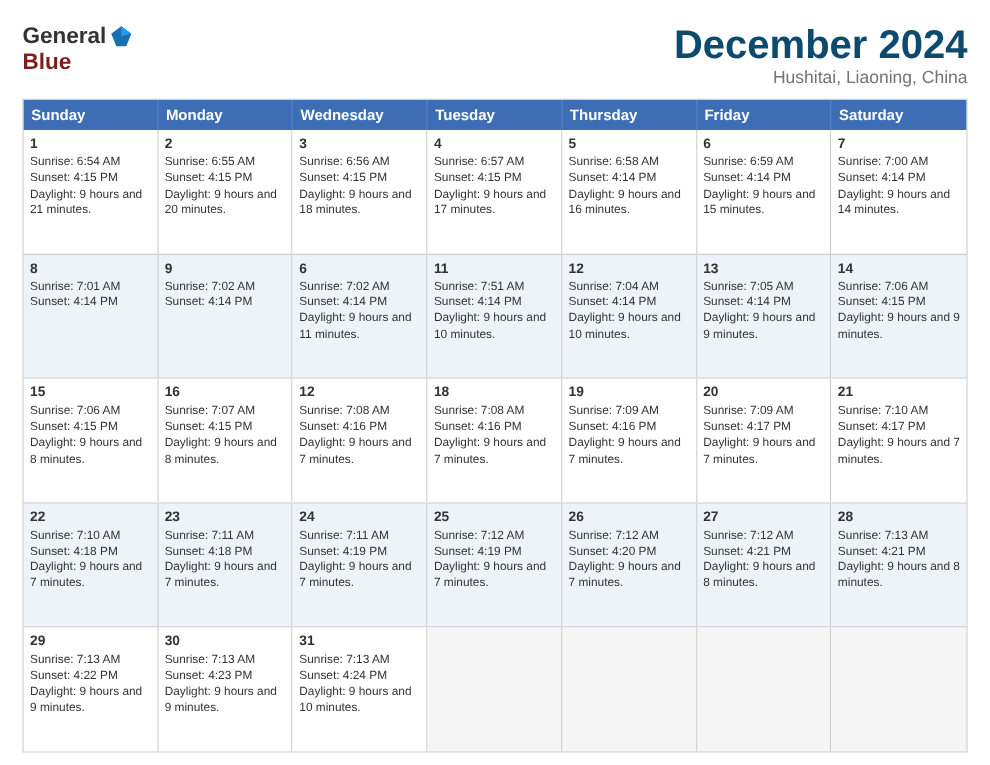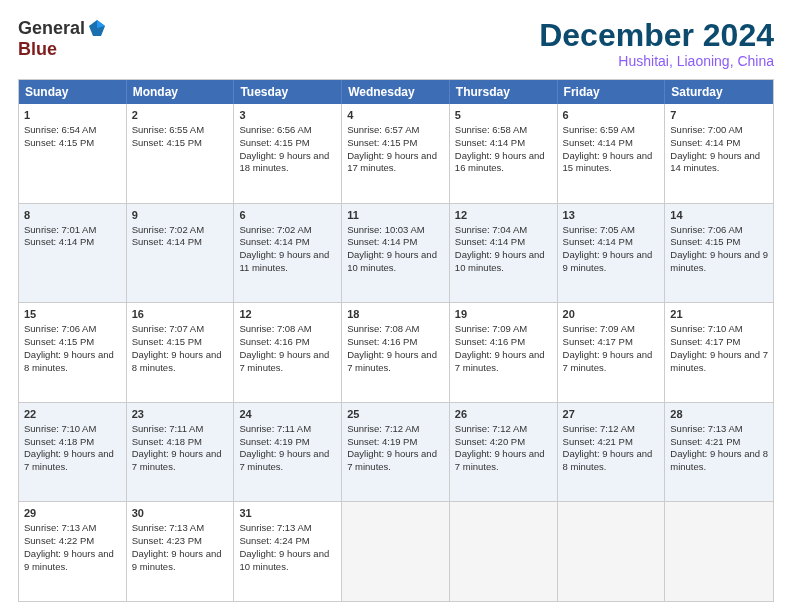--- a/index.html
+++ b/index.html
@@ -23,21 +23,21 @@
       align-items: flex-start;
       margin-bottom: 10px;
     }
     .logo {
       display: flex;
       flex-direction: column;
       align-items: flex-start;
     }
     .logo-text {
       display: flex;
-      align-items: flex-start;
+      align-items: flex-end;
     }
     .logo-general {
       font-size: 18px;
       font-weight: bold;
       color: #333;
     }
     .logo-blue {
       font-size: 18px;
       font-weight: bold;
       color: #7f1d1d;
@@ -51,21 +51,21 @@
       text-align: right;
     }
     .month-title {
       font-size: 32px;
       font-weight: bold;
       color: #0c4a6e;
       line-height: 1.1;
     }
     .subtitle {
       font-size: 14px;
-      color: #8b5cf6;
+      color: #737373;
     }
     .calendar {
       flex: 1;
       display: flex;
       flex-direction: column;
       border: 1px solid #ccc;
     }
     .cal-header {
       display: grid;
       grid-template-columns: repeat(7, 1fr);
@@ -132,37 +132,39 @@
     <div class="title-block">
       <div class="month-title">December 2024</div>
       <div class="subtitle">Hushitai, Liaoning, China</div>
     </div>
   </div>
 
   <div class="calendar">
     <div class="cal-header" id="cal-header-row">
     <div class="cal-header-cell">Sunday</div>
         <div class="cal-header-cell">Monday</div>
+        <div class="cal-header-cell">Wednesday</div>
         <div class="cal-header-cell">Tuesday</div>
-        <div class="cal-header-cell">Wednesday</div>
         <div class="cal-header-cell">Thursday</div>
         <div class="cal-header-cell">Friday</div>
         <div class="cal-header-cell">Saturday</div>
       </div>
     <div class="cal-body" id="cal-body">
     <div class="cal-row">
           <div class="cal-cell">
           <span class="day-num">1</span>
           <span>Sunrise: 6:54 AM</span><br>
           <span>Sunset: 4:15 PM</span><br>
+          <span>Daylight: 9 hours and 21 minutes.</span>
         </div>
           <div class="cal-cell">
           <span class="day-num">2</span>
           <span>Sunrise: 6:55 AM</span><br>
           <span>Sunset: 4:15 PM</span><br>
+          <span>Daylight: 9 hours and 20 minutes.</span>
         </div>
           <div class="cal-cell">
           <span class="day-num">3</span>
           <span>Sunrise: 6:56 AM</span><br>
           <span>Sunset: 4:15 PM</span><br>
           <span>Daylight: 9 hours and 18 minutes.</span>
         </div>
           <div class="cal-cell">
           <span class="day-num">4</span>
           <span>Sunrise: 6:57 AM</span><br>
@@ -200,21 +202,21 @@
           <span>Sunset: 4:14 PM</span><br>
         </div>
           <div class="cal-cell">
           <span class="day-num">6</span>
           <span>Sunrise: 7:02 AM</span><br>
           <span>Sunset: 4:14 PM</span><br>
           <span>Daylight: 9 hours and 11 minutes.</span>
         </div>
           <div class="cal-cell">
           <span class="day-num">11</span>
-          <span>Sunrise: 10:03 AM</span><br>
+          <span>Sunrise: 7:51 AM</span><br>
           <span>Sunset: 4:14 PM</span><br>
           <span>Daylight: 9 hours and 10 minutes.</span>
         </div>
           <div class="cal-cell">
           <span class="day-num">12</span>
           <span>Sunrise: 7:04 AM</span><br>
           <span>Sunset: 4:14 PM</span><br>
           <span>Daylight: 9 hours and 10 minutes.</span>
         </div>
           <div class="cal-cell">

